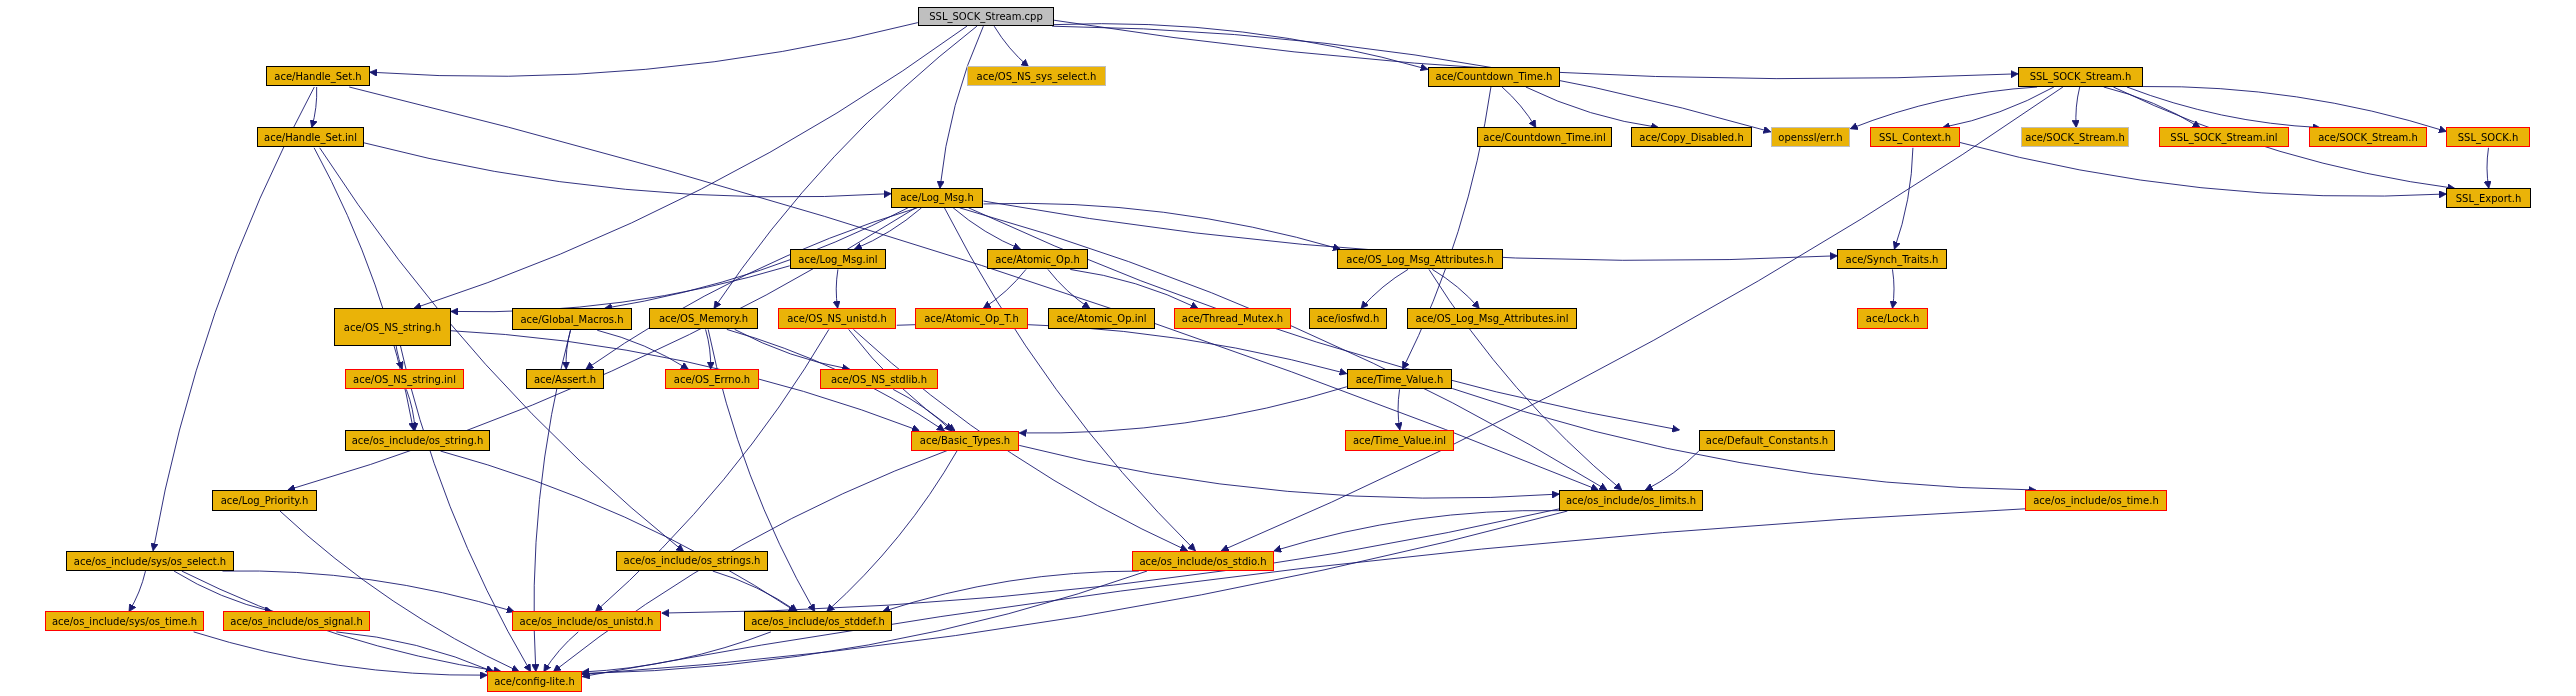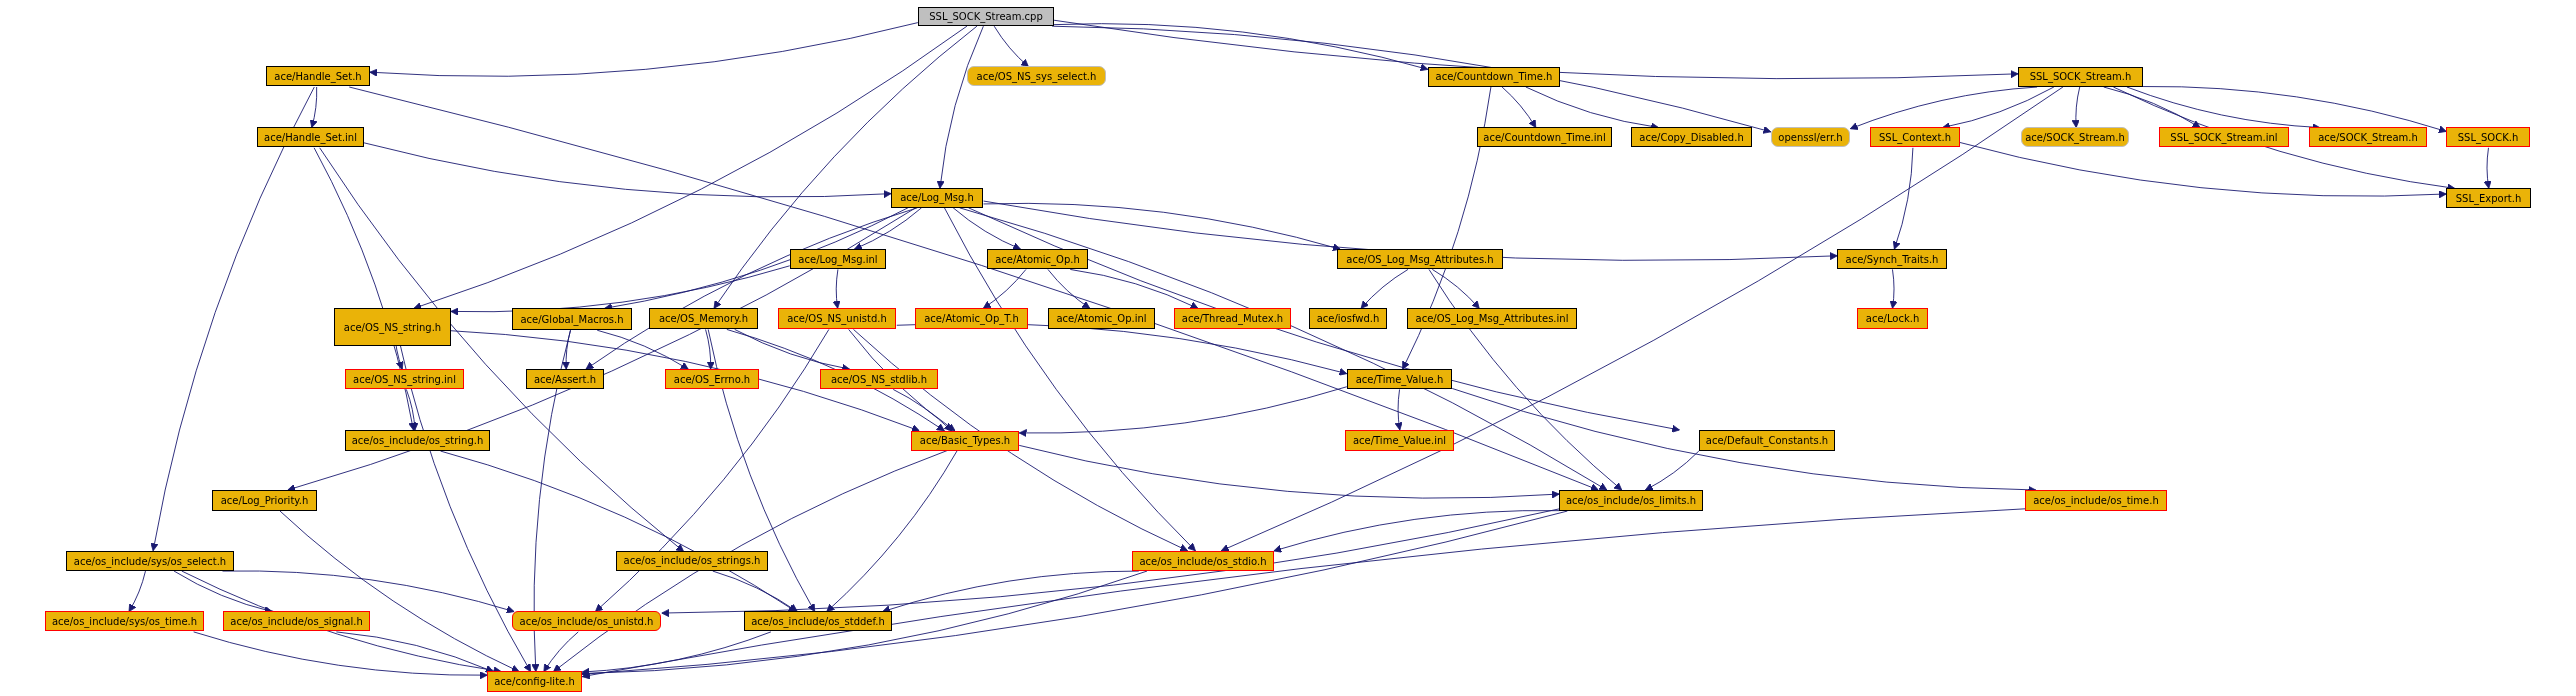--- a/index.html
+++ b/index.html
@@ -4,21 +4,21 @@
 <style>
   html, body { margin: 0; padding: 0; background: #ffffff; }
   body { width: 2576px; height: 697px; position: relative; overflow: hidden; font-family: "DejaVu Sans", sans-serif; }
   #graph { position: absolute; left: 0; top: 0; width: 2576px; height: 697px; }
   .edge { fill: none; stroke: #191970; stroke-width: 1.1; }
   .arrow { fill: #191970; stroke: #191970; }
   .node { position: absolute; box-sizing: border-box; height: 20px; background: #eab308;
           border: 1.2px solid #000000; font-size: 10px; color: #000000;
           display: flex; align-items: center; justify-content: center; white-space: nowrap; cursor: pointer; }
   .node.red { border-color: #ff0000; }
-  .node.gray { border-color: #bfbfbf; border-radius: 7px; }
+  .node.gray { border-color: #bfbfbf; }
   .node.root { background: #bfbfbf; border-color: #000000; cursor: default; }
 </style>
 </head>
 <body>
 
 <svg id="graph" xmlns="http://www.w3.org/2000/svg" viewBox="0 0 3177 859" width="2576" height="697">
   <defs>
     <marker id="ah" viewBox="0 0 10 10" refX="10" refY="5" markerWidth="9" markerHeight="9" orient="auto" markerUnits="userSpaceOnUse">
       <path d="M0,0 L10,5 L0,10 z" class="arrow"></path>
     </marker>
@@ -248,21 +248,21 @@
     </div>
     <div class="node red" style="left: 1132px; top: 551px; width: 142px; height: 20px;">
       <span>ace/os_include/os_stdio.h</span>
     </div>
     <div class="node red" style="left: 45px; top: 611px; width: 159px; height: 20px;">
       <span>ace/os_include/sys/os_time.h</span>
     </div>
     <div class="node red" style="left: 223px; top: 611px; width: 147px; height: 20px;">
       <span>ace/os_include/os_signal.h</span>
     </div>
-    <div class="node red" style="left: 512px; top: 611px; width: 149px; height: 20px; border-radius: 6px;">
+    <div class="node red" style="left: 512px; top: 611px; width: 149px; height: 20px;">
       <span>ace/os_include/os_unistd.h</span>
     </div>
     <div class="node" style="left: 744px; top: 611px; width: 148px; height: 20px; justify-content: center;">
       <span>ace/os_include/os_stddef.h</span>
     </div>
     <div class="node red" style="left: 487px; top: 671px; width: 95px; height: 21px;">
       <span>ace/config-lite.h</span>
     </div>
   </div>
 

